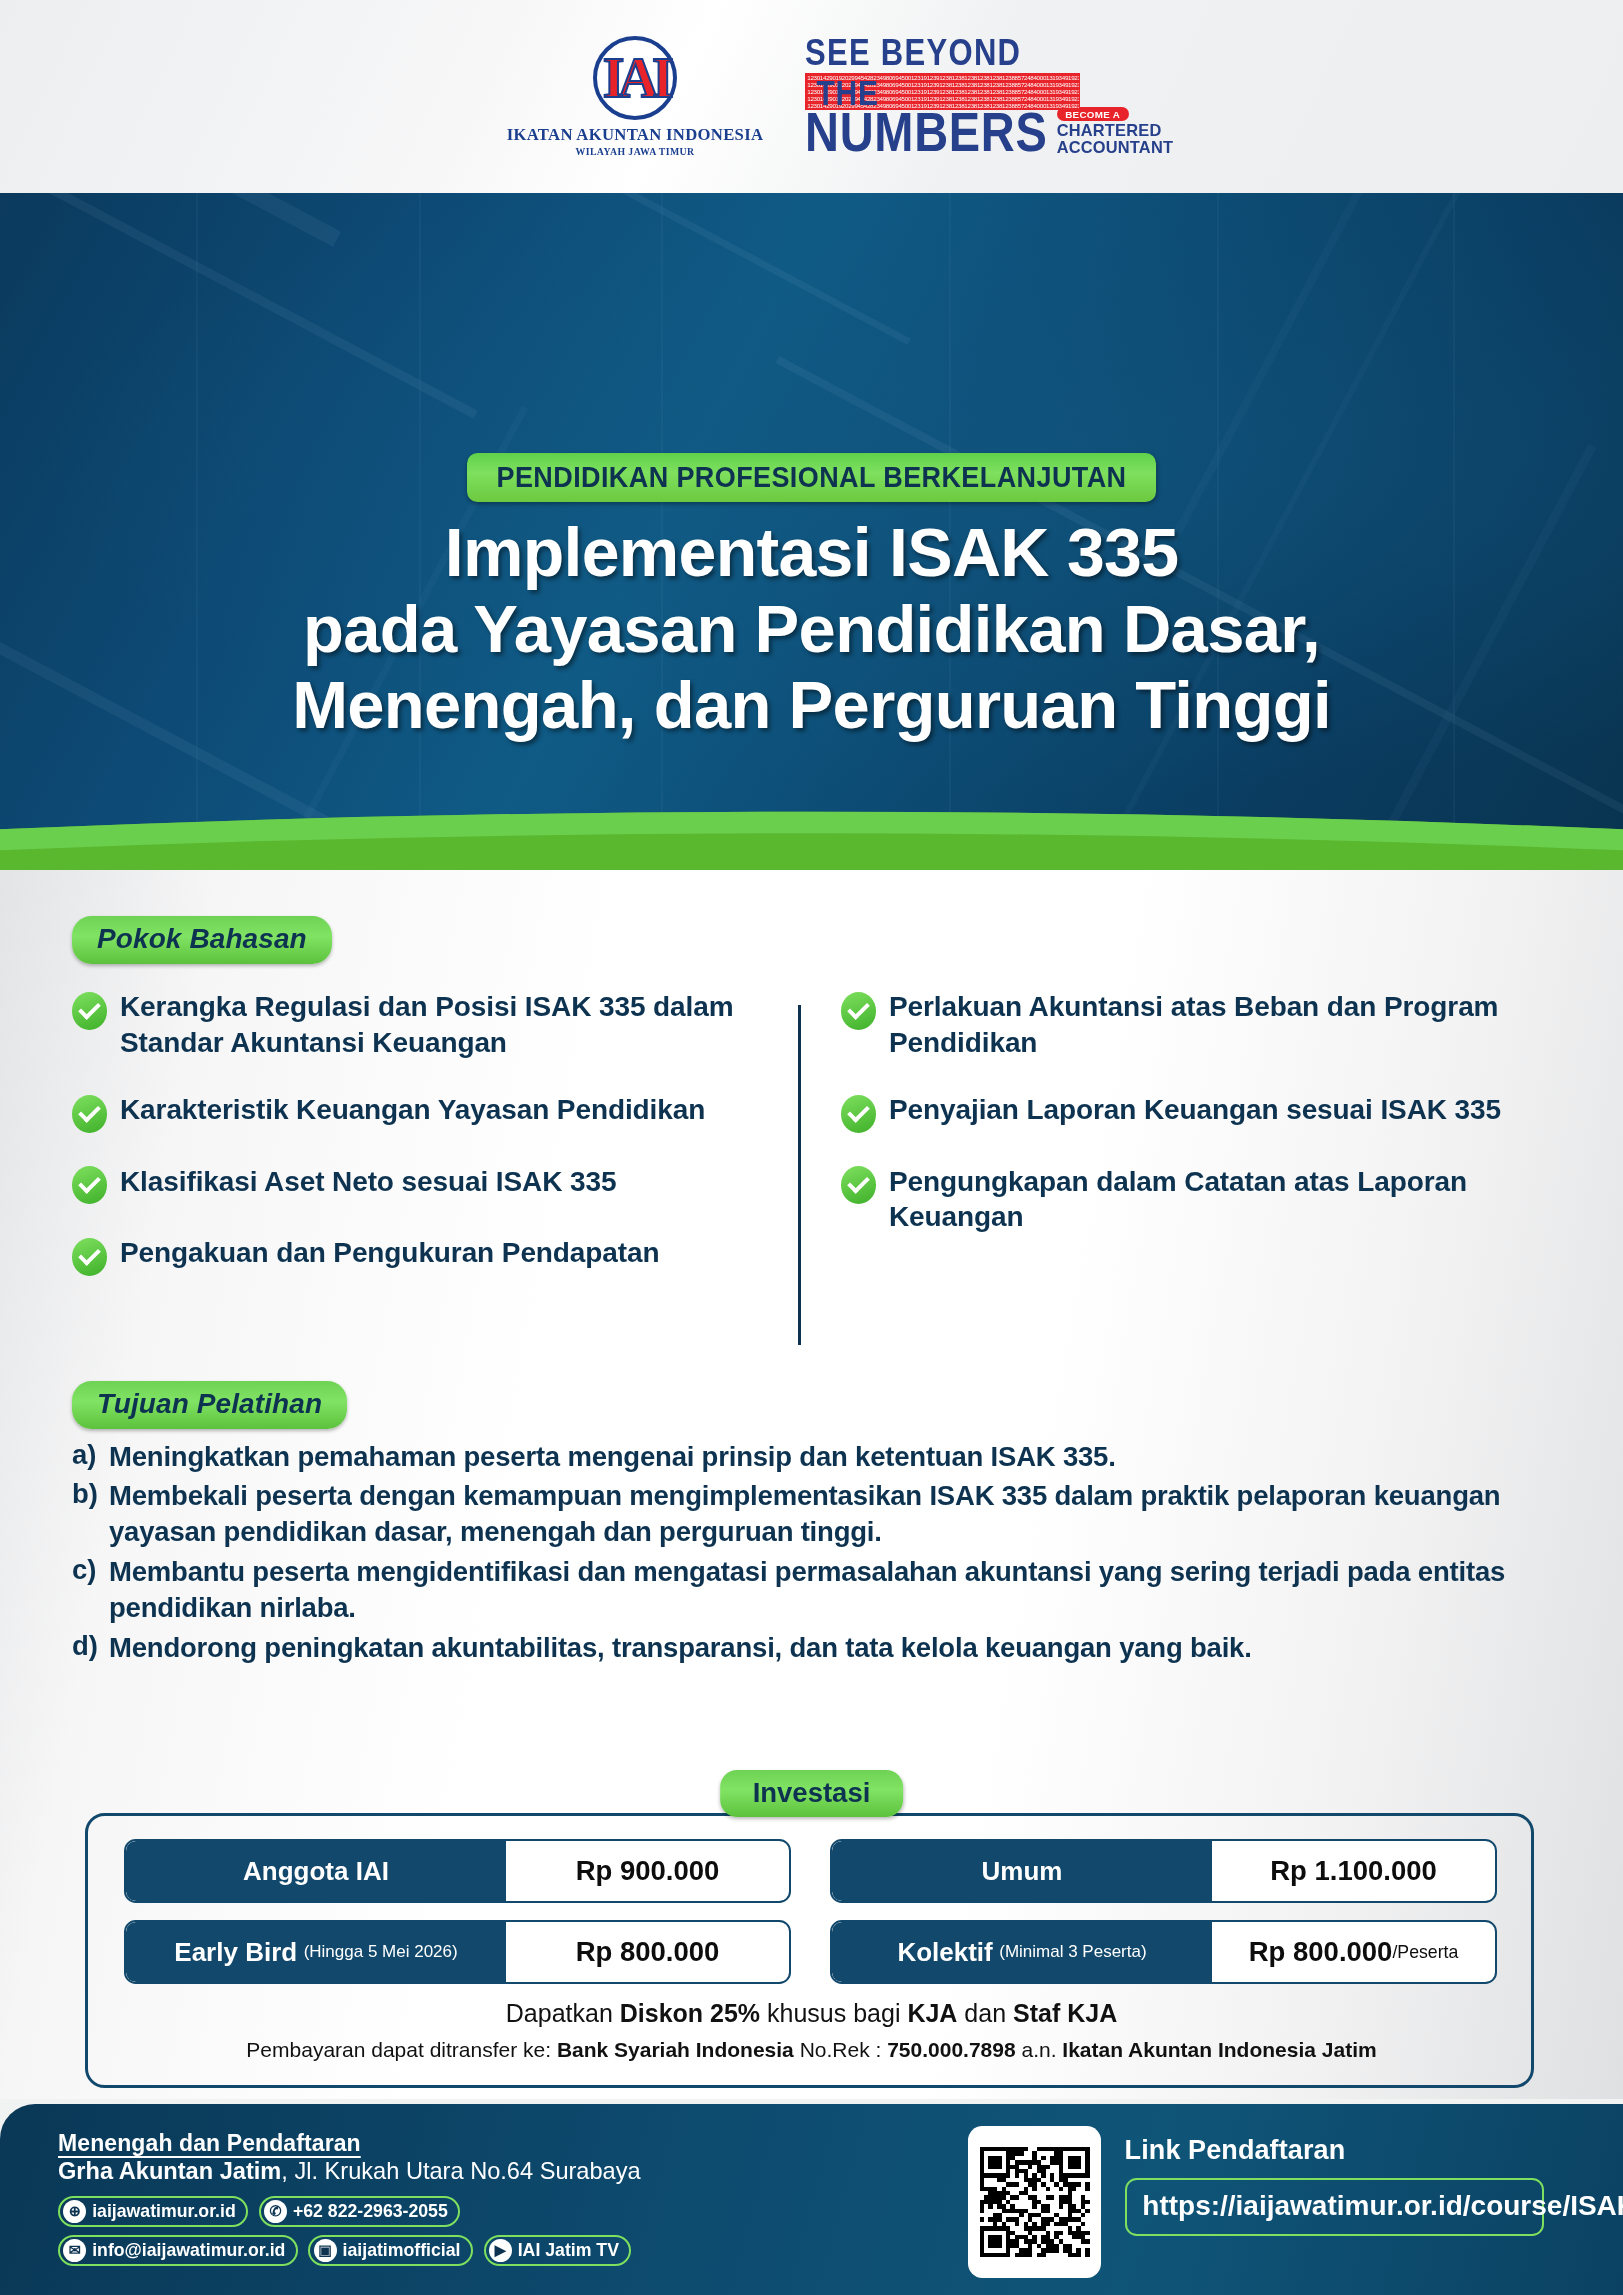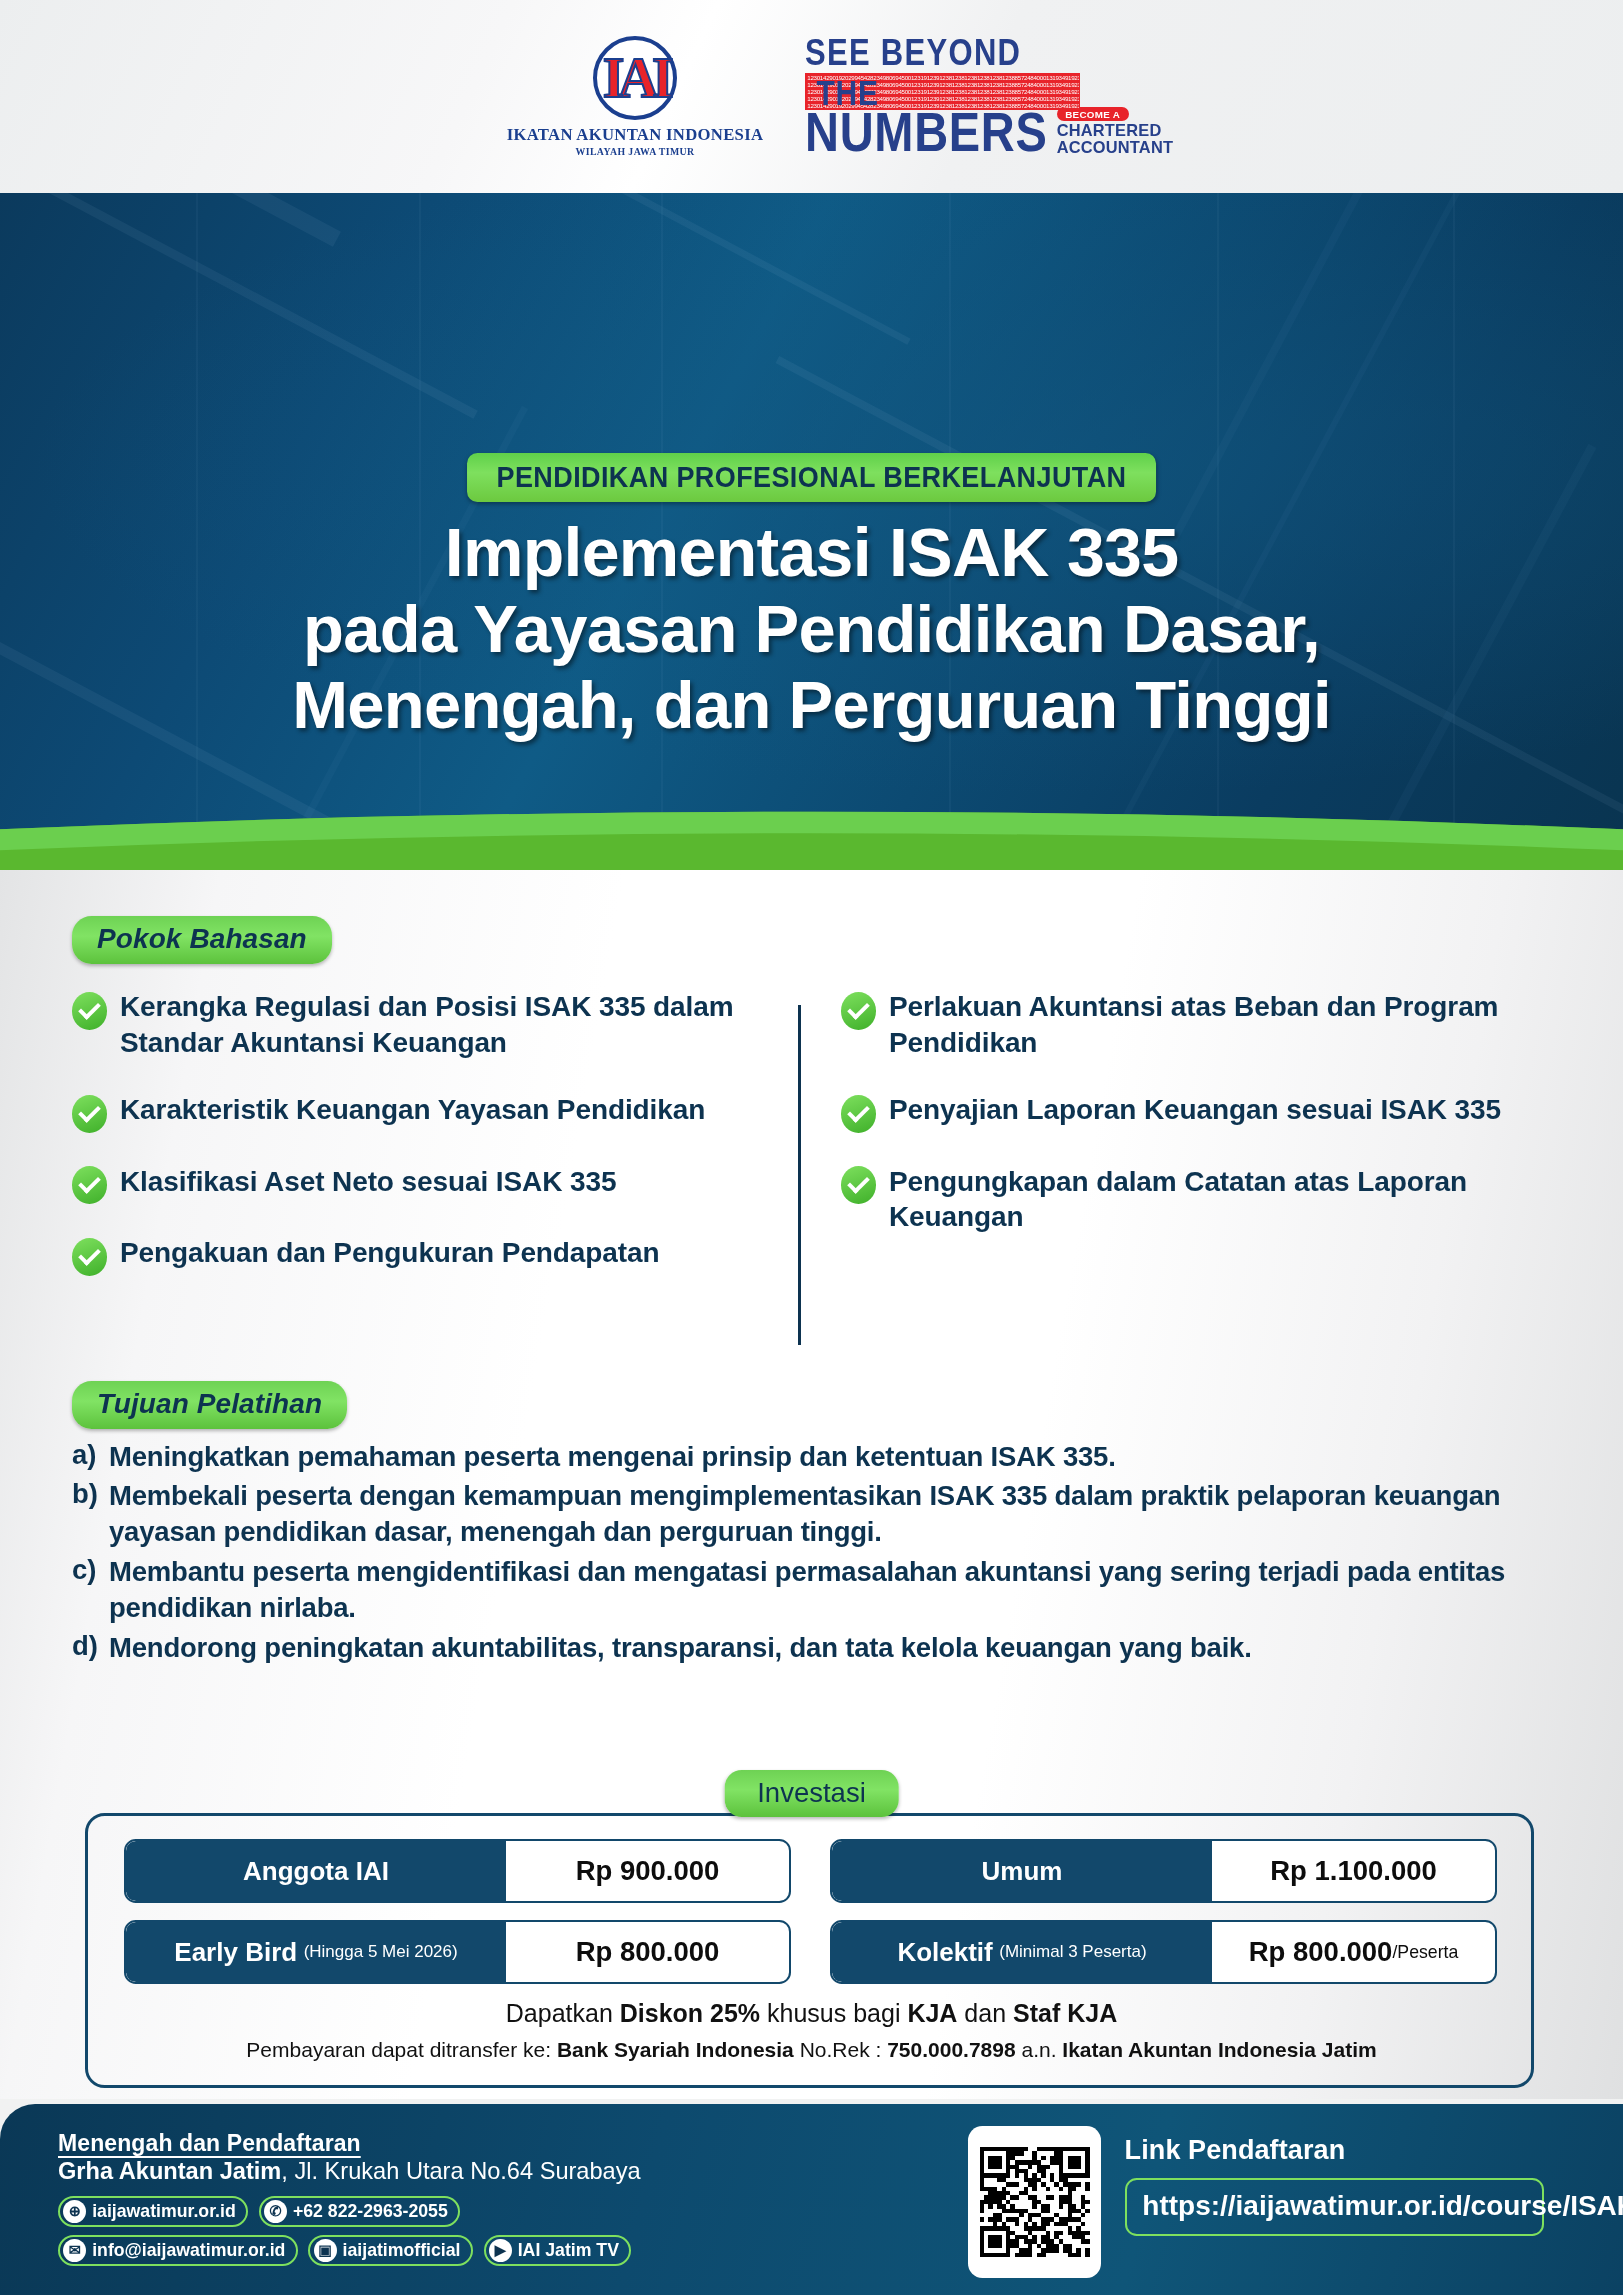--- a/index.html
+++ b/index.html
@@ -219,21 +219,21 @@
   .invest-card{
     position:absolute; left:85px; top:1813px; width:1449px; height:275px;
     border:3.3px solid #12486b; border-radius:19.6px; background:transparent;
   }
   .invest-pill{
     position:absolute; left:50%; transform:translateX(-50%); top:1770px;
     background:linear-gradient(180deg,#6ed254 0%,#81e364 42%,#5cc23c 100%);
     border-radius:17px; padding:6.5px 33px 8.5px; z-index:3;
     box-shadow:0 2px 3.9px rgba(0,0,0,.28);
   }
-  .invest-pill span{ font-size:27.5px;font-weight:normal;color:#0d3350; }
+  .invest-pill span{ font-size:27.5px;font-weight:bold;color:#0d3350; }
 
   .prows{ position:absolute; left:124px; top:1839px; width:1381px; }
   .prow{ display:flex; gap:39px; margin-bottom:17px; }
   .pcell{
     width:667px; height:64px; display:flex; align-items:stretch;
     border:2px solid #12486b; border-radius:11.8px; overflow:hidden; background:#fff;
   }
   .pcell .lbl{
     flex:0 0 380px; background:#12486b; color:#fff; border-radius:9.8px 0 0 9.8px;
     display:flex; align-items:center; justify-content:center; gap:6.5px;

